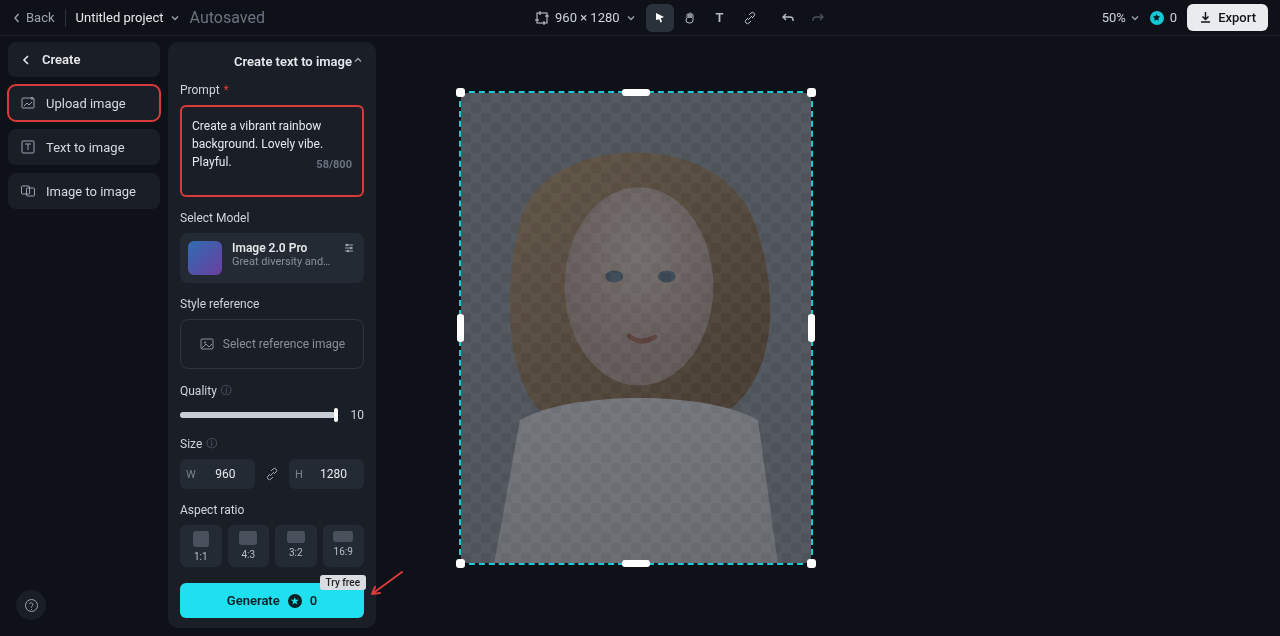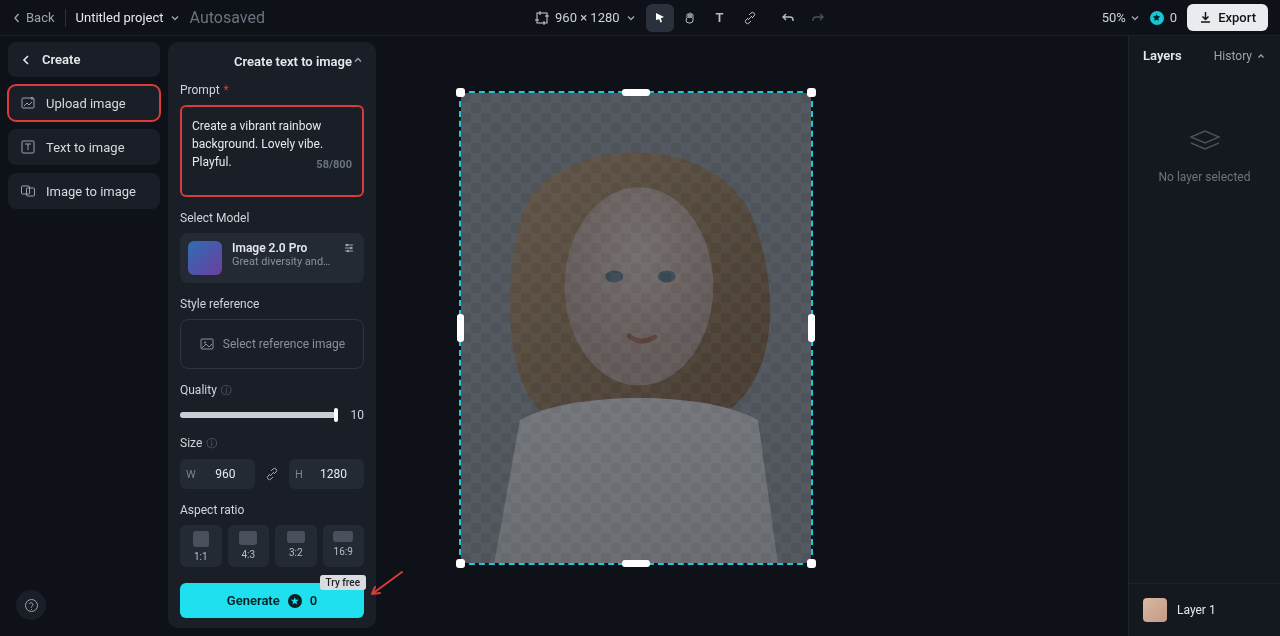--- a/index.html
+++ b/index.html
@@ -24,21 +24,21 @@
 
 .left-col { width:168px; padding:6px 8px 8px 8px; display:flex; flex-direction:column; gap:8px; }
 .create-hdr { background:#1a1f27; border-radius:8px; padding:10px 12px; display:flex; align-items:center; gap:8px; font-weight:600; cursor:pointer; }
 .mode-btn { background:#1a1f27; border-radius:8px; padding:10px 12px; display:flex; align-items:center; gap:10px; cursor:pointer; color:#d5d9de; }
 .mode-btn .icn { width:16px; height:16px; display:flex; align-items:center; justify-content:center; color:#9aa3ad; }
 .mode-btn.active { outline:2px solid #d93a3a; outline-offset:-1px; }
 
 .panel { width:208px; background:#1a1f27; border-radius:10px; margin:6px 0 8px 0; padding:12px 12px 14px 12px; display:flex; flex-direction:column; gap:14px; overflow:auto; position:relative; }
 .panel-hdr { display:flex; align-items:center; justify-content:flex-end; font-weight:600; color:#e6e8eb; }
 .hdr-collapse { color:#9aa3ad; cursor:pointer; }
-.lbl { font-size:12px; color:#cfd4da; display:flex; align-items:flex-start; gap:4px; }
+.lbl { font-size:12px; color:#cfd4da; display:flex; align-items:flex-end; gap:4px; }
 .lbl .req { color:#d93a3a; }
 .lbl .info { color:#5a626d; font-size:11px; }
 .prompt-box { border:2px solid #d93a3a; border-radius:6px; padding:10px 10px 24px 10px; position:relative; background:#1a1f27; }
 .prompt-text { font-size:12px; color:#e6e8eb; line-height:1.5; min-height:34px; }
 .char-count { position:absolute; right:10px; bottom:24px; font-size:11px; color:#6b7380;font-weight:bold; }
 .model-card { background:#242a33; border-radius:8px; padding:8px; display:flex; align-items:flex-start; gap:10px; cursor:pointer; }
 .model-thumb { width:34px; height:34px; border-radius:6px; background:linear-gradient(135deg,#2f6db3,#6b3fa0); flex:none; }
 .model-info { flex:1; min-width:0; }
 .model-name { font-size:12px; font-weight:600; }
 .model-desc { font-size:11px; color:#8a9099; white-space:nowrap; overflow:hidden; text-overflow:ellipsis; }
@@ -369,45 +369,20 @@
       <div class="handle h-side-h" style="left:50%;bottom:-4px;transform:translateX(-50%)"></div>
       <div class="handle h-side-v" style="left:-4px;top:50%;transform:translateY(-50%)"></div>
       <div class="handle h-side-v" style="right:-4px;top:50%;transform:translateY(-50%)"></div>
     </div>
 
     <svg class="arrow" style="left:-10px;top:534px" viewBox="0 0 38 30">
         <path d="M36 2 L6 24 M6 24 l8 -1 M6 24 l3 -7" stroke="#d93a3a" stroke-width="2" fill="none" stroke-linecap="round"></path>
       </svg>
   </div>
 
-  <div class="right-col">
-    <div class="layers-hdr">
-      <span class="layers-title">Layers</span>
-      <span class="history-btn">
-        <span>History</span>
-        <svg width="10" height="10" viewBox="0 0 10 10">
-            <path d="M2.5 6.5 5 4l2.5 2.5" stroke="currentColor" fill="none" stroke-width="1.3"></path>
-          </svg>
-      </span>
-    </div>
-    <div class="empty-layer">
-      <span class="empty-icn">
-        <svg width="36" height="30" viewBox="0 0 36 30">
-            <path d="M4 12 L18 6 L32 12 L18 18 Z M4 18 L18 24 L32 18" stroke="currentColor" fill="none" stroke-width="1.4"></path>
-          </svg>
-      </span>
-      <span>No layer selected</span>
-    </div>
-    <div class="layer-list">
-      <div class="layer-item">
-        <div class="layer-thumb"></div>
-        <span class="layer-name">Layer 1</span>
-      </div>
-    </div>
-  </div>
 </div>
 
 <div class="help-btn">
   <svg width="15" height="15" viewBox="0 0 15 15">
       <circle cx="7.5" cy="7.5" r="6" stroke="currentColor" fill="none"></circle>
       <path d="M5.5 5.5a2 2 0 013.5 1.3c0 1.3-1.8 1.4-1.8 2.5M7.5 11.4v.1" stroke="currentColor" fill="none" stroke-linecap="round"></path>
     </svg>
 </div>
 
 </body></html>

